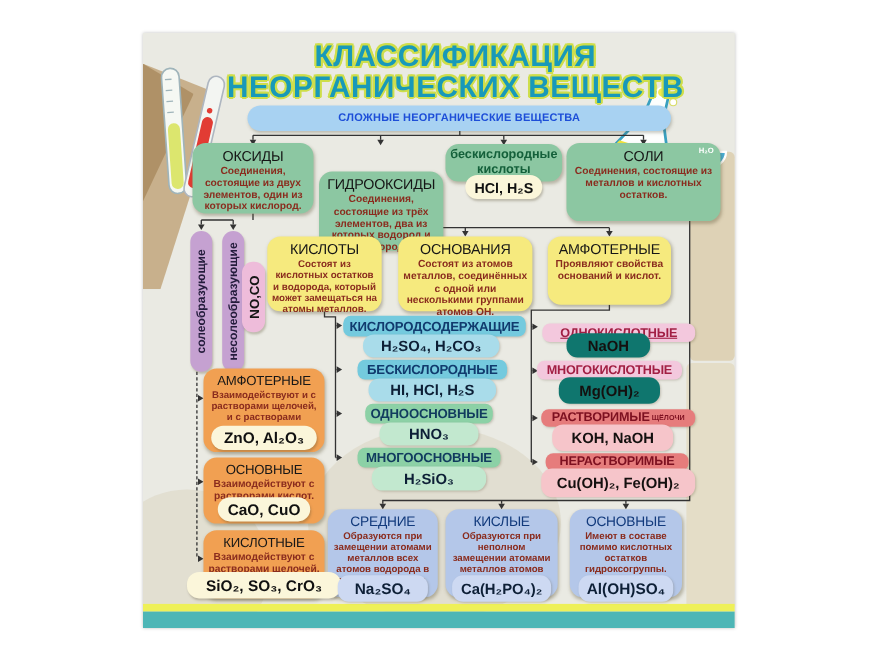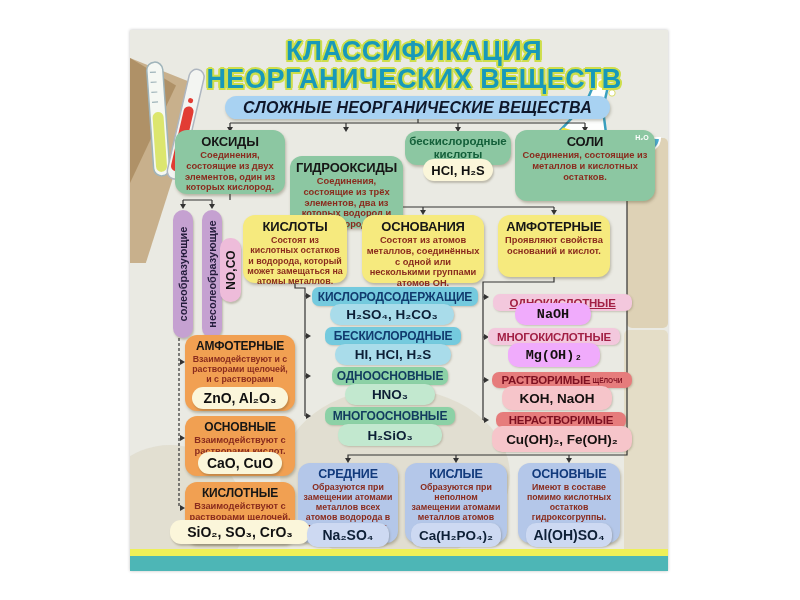--- a/index.html
+++ b/index.html
@@ -9,45 +9,45 @@
     background:linear-gradient(160deg,#ececе6,#eae7dc 55%,#e7e3d6);background-color:#eaeae3;
     box-shadow:0 0 3px rgba(0,0,0,.25);}
   .decor{position:absolute;z-index:0;}
   
   .title-line{position:absolute;left:30px;width:508px;text-align:center;z-index:2;
     font-weight:bold;font-size:27px;letter-spacing:.5px;color:#1899b9;
     text-shadow:2px 0 0 #cede4b,-2px 0 0 #cede4b,0 2px 0 #cede4b,0 -2px 0 #cede4b,
       1.5px 1.5px 0 #cede4b,-1.5px -1.5px 0 #cede4b,1.5px -1.5px 0 #cede4b,-1.5px 1.5px 0 #cede4b;}
   .bar{position:absolute;z-index:2;background:#a8d2f2;border-radius:12px;
     display:flex;align-items:center;justify-content:center;
-    font-weight:bold;font-size:16px;color:#0f172a;letter-spacing:.2px;
-    box-shadow:1px 2px 3px rgba(80,80,60,.3);font-style:italic;}
+    font-weight:bold;font-size:10px;color:#1d4ed8;letter-spacing:.2px;
+    box-shadow:1px 2px 3px rgba(80,80,60,.3);}
   
   .box{position:absolute;z-index:2;border-radius:12px;box-sizing:border-box;text-align:center;
     box-shadow:1px 2px 3px rgba(90,80,50,.35);}
   .green{background:#8cc7a2;} .yellow{background:#f6ea7e;} .orange{background:#f1a052;}
   .blue{background:#b4c7e9;}
-  .box-title{font-weight:bold;font-size:13px;color:#161616;padding-top:4px;letter-spacing:-.2px;}
+  .box-title{font-weight:normal;font-size:13px;color:#161616;padding-top:4px;letter-spacing:-.2px;}
   .box-title.small{font-size:12px;}
   .box-body{font-weight:bold;font-size:9.3px;color:#8a2c1e;line-height:1.16;padding:1px 4px;}
   .blue .box-title{color:#123a7c;font-size:12.5px;}
   .blue .box-body{font-size:8.8px;line-height:1.14;}
   .pill{position:absolute;z-index:3;background:#fbf6da;border-radius:11px;
     display:flex;align-items:center;justify-content:center;
     font-weight:bold;font-size:14px;color:#101010;box-shadow:1px 2px 2px rgba(90,80,50,.3);}
   .hdr{position:absolute;z-index:2;border-radius:7px;display:flex;align-items:center;justify-content:center;
     font-weight:bold;font-size:12px;letter-spacing:-.2px;box-shadow:1px 1px 2px rgba(90,80,50,.25);}
   .hdr.cyan{background:#74cade;color:#113b6e;}
   .hdr.mgreen{background:#8cd1a6;color:#113b5e;}
   .hdr.pink{background:#f3c8dd;color:#a21f44;font-size:11.5px;}
   .hdr.red{background:#e67c7c;color:#7d1020;font-size:11.5px;}
   .fpill{position:absolute;z-index:3;border-radius:10px;display:flex;align-items:center;justify-content:center;
     font-weight:bold;font-size:13.5px;color:#0d1f36;box-shadow:1px 1px 2px rgba(90,80,50,.25);}
   .fpill.cyan{background:#a9dcea;} .fpill.mgreen{background:#c2e8cf;}
-  .fpill.pink{background:#f0abfc;color:#14100f;font-family:Liberation Mono, monospace;} .fpill.red{background:#f6c5ca;color:#14100f;}
+  .fpill.pink{background:#0f766e;color:#14100f;} .fpill.red{background:#f6c5ca;color:#14100f;}
   .fpill.blue{background:#cdd9f2;}
   .vpill{position:absolute;z-index:2;background:#c5a1d1;border-radius:10px;
     box-shadow:1px 2px 2px rgba(90,80,50,.3);}
   .vpill.pinkv{background:#eebcda;z-index:3;}
   .vtext{position:absolute;left:50%;top:50%;transform:translate(-50%,-50%) rotate(-90deg);
     white-space:nowrap;font-weight:bold;font-size:11px;color:#241c3c;}
   .vtext.dark{color:#151515;font-size:12px;}
   .badge{font-size:6.5px;margin-left:2px;letter-spacing:0;}
   #connectors{position:absolute;left:0;top:0;z-index:1;}
   #flask-label{position:absolute;z-index:3;font-weight:bold;font-size:7px;color:#fff;text-align:center;}

